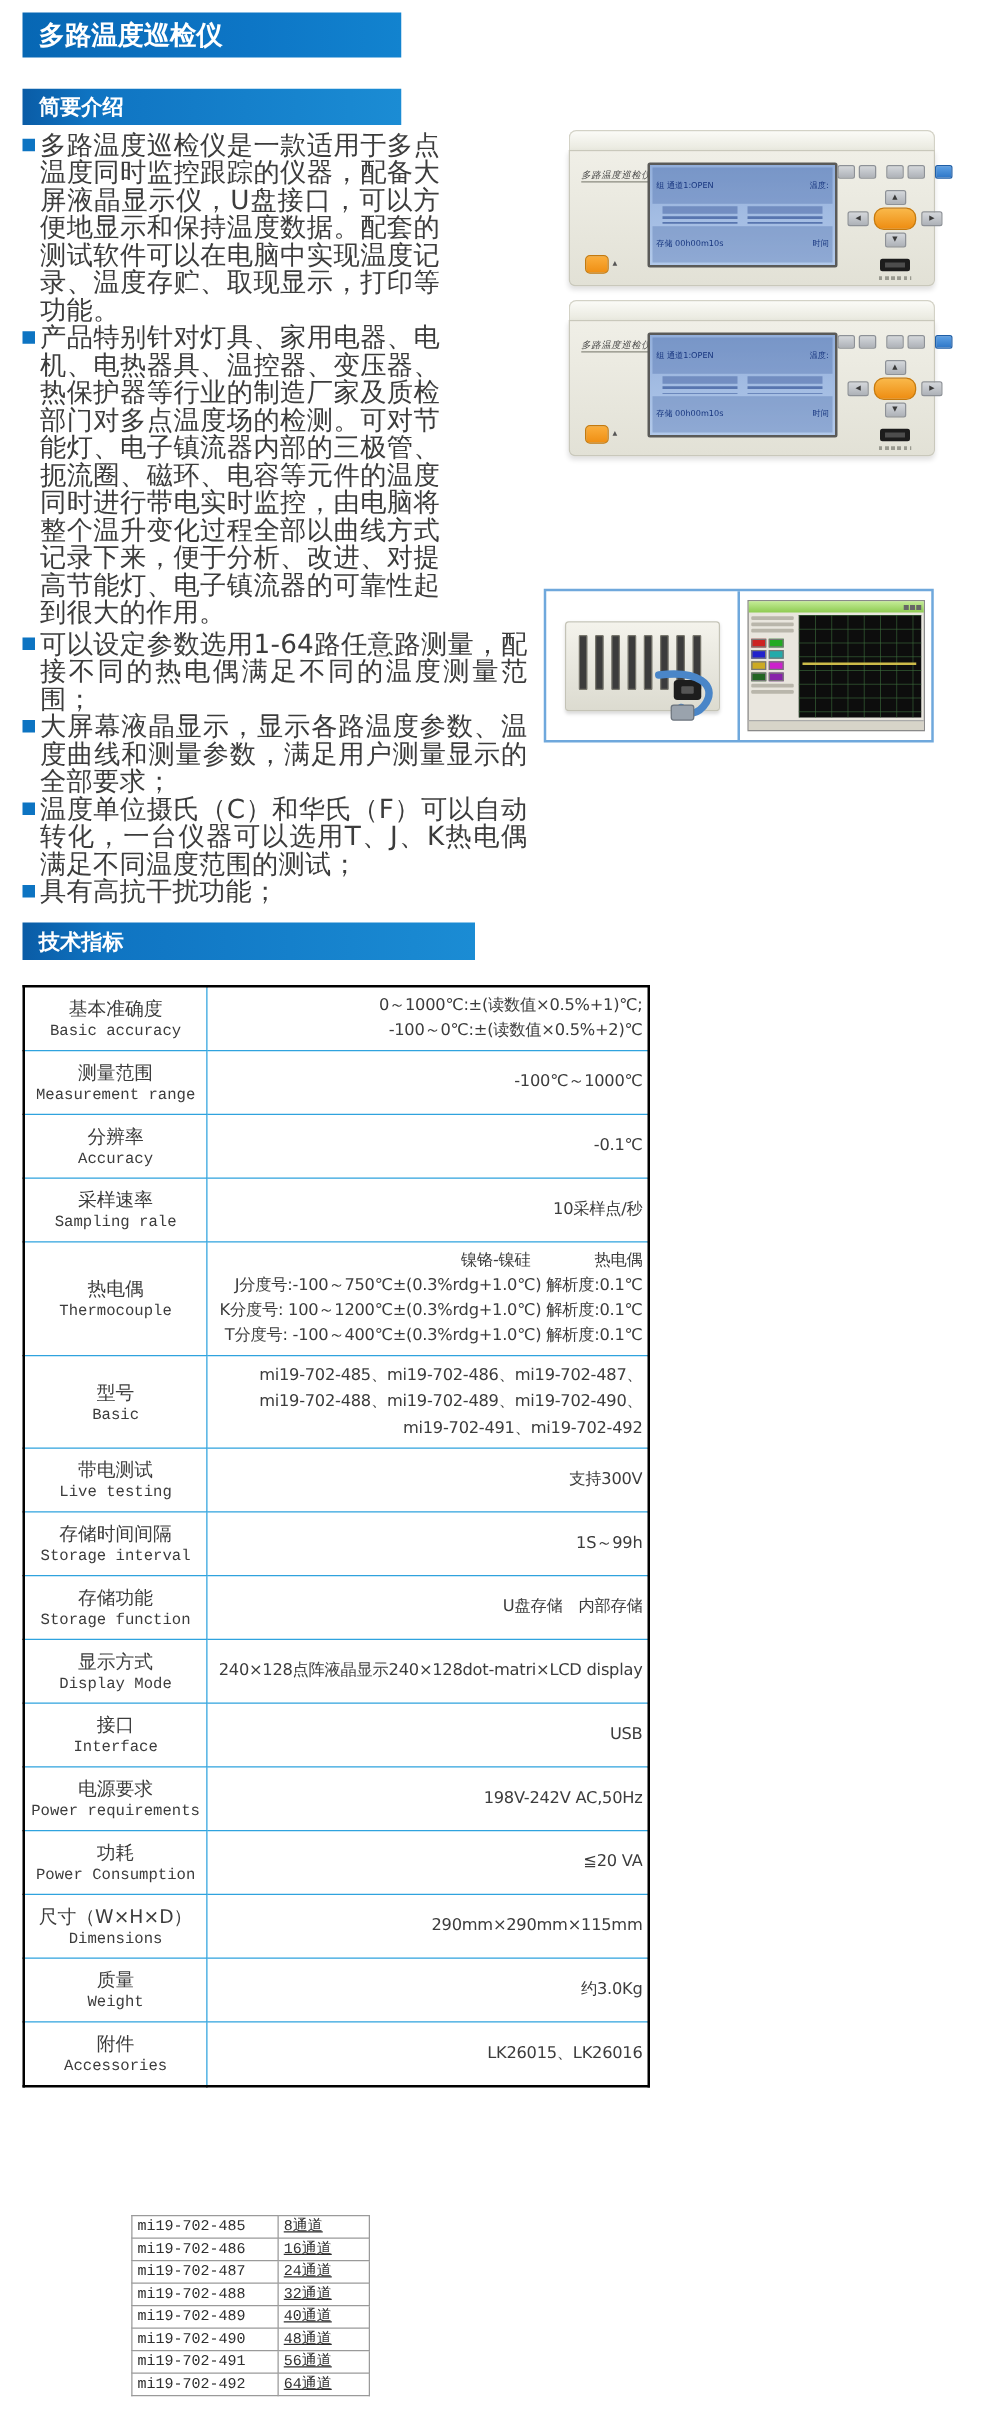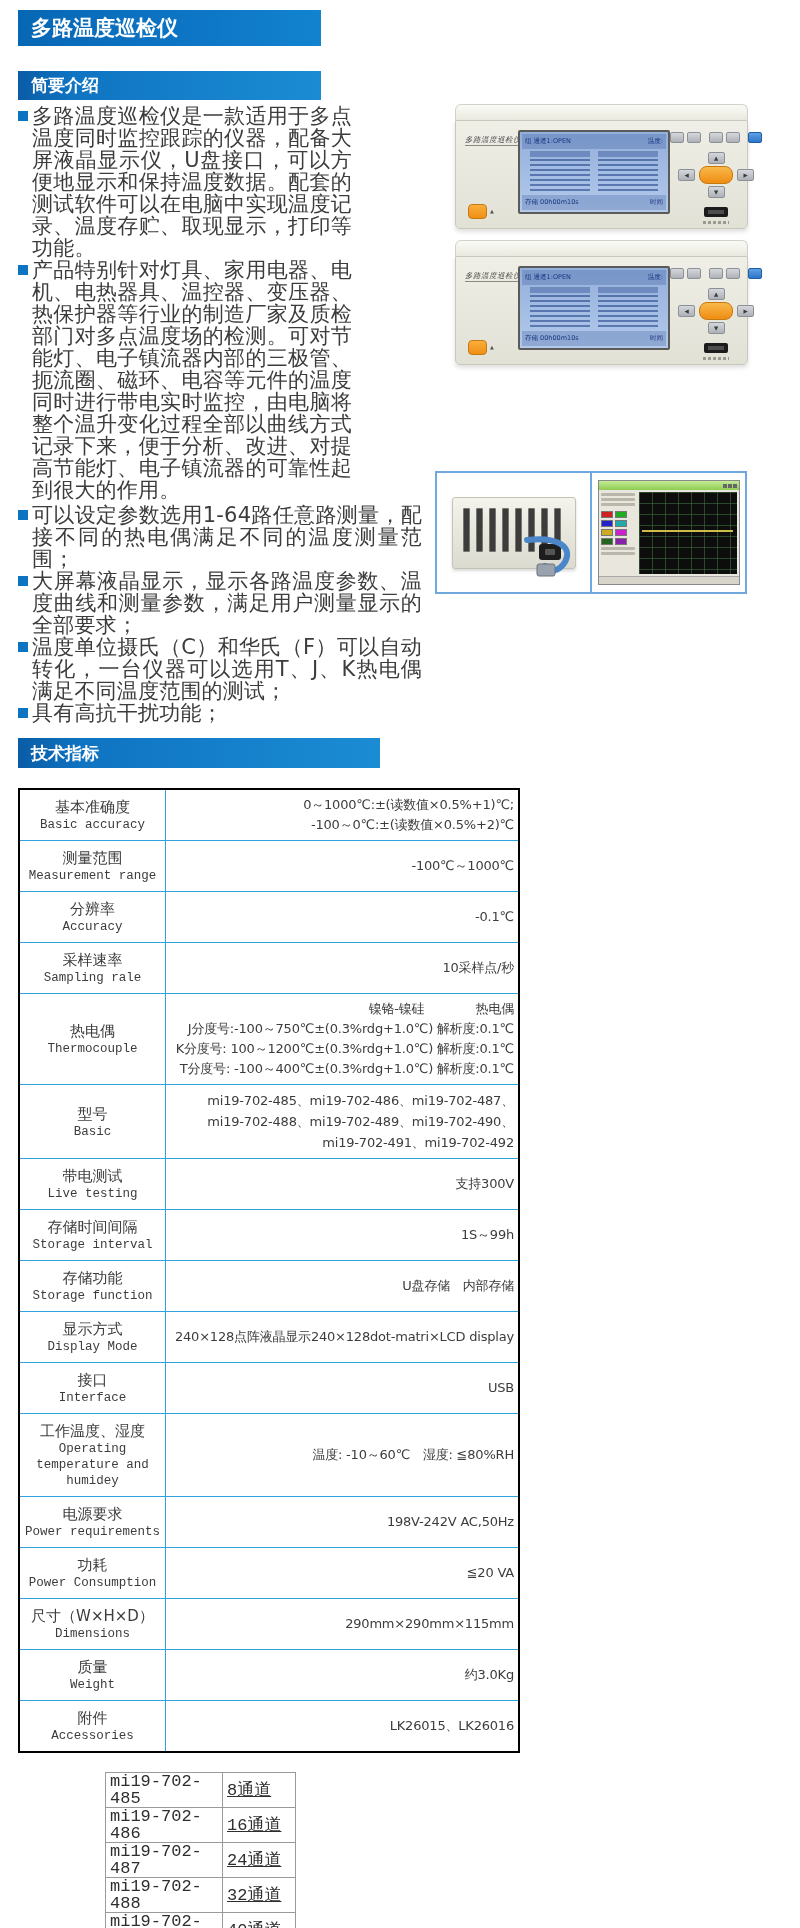--- a/index.html
+++ b/index.html
@@ -34,21 +34,21 @@
   .dev-left{width:62px;display:flex;flex-direction:column;}
   .dev-label{margin:14px 0 0 9px;font-size:7.5px;font-style:italic;color:#4a4a4a;
              border-bottom:1px solid #8a8a80;width:max-content;letter-spacing:.5px;}
   .power-wrap{margin:auto 0 9px 12px;display:flex;align-items:center;gap:3px;}
   .power-btn{width:17px;height:13px;border-radius:4px;border:1px solid #c47a0e;
              background:linear-gradient(180deg,#fbae3c,#ef8f14);}
   .pmark{font-size:5px;color:#555;line-height:5px;}
   .lcd{flex:none;width:152px;height:84px;margin-top:9px;border:2px solid #5a5a58;border-radius:2px;
        background:linear-gradient(180deg,#93afdb,#b2c9ea);padding:2px;box-sizing:border-box;
        display:flex;flex-direction:column;}
-  .lcd-head,.lcd-foot{height:15px;background:rgba(25,58,132,.22);display:flex;align-items:center;
+  .lcd-head,.lcd-foot{height:29px;background:rgba(25,58,132,.22);display:flex;align-items:center;
        justify-content:space-between;padding:0 3px;font-size:6.5px;color:#17357f;white-space:nowrap;overflow:hidden;}
   .lcd-body{flex:1;display:flex;justify-content:space-evenly;padding:2px 0;}
   .lcd-col{width:42%;display:flex;flex-direction:column;}
   .lcd-col .hd{height:6px;background:rgba(25,58,132,.35);margin-bottom:2px;}
   .lcd-col .rows{flex:1;background:repeating-linear-gradient(180deg,rgba(25,58,132,.55) 0 2px,transparent 2px 5px);}
   .keys{flex:1;padding-top:11px;display:flex;flex-direction:column;align-items:center;}
   .krow{display:flex;gap:3px;}
   .kbtn{display:inline-block;width:12px;height:9px;border-radius:2px;border:1px solid #8d9197;
         background:linear-gradient(180deg,#d4d7db,#aeb2b8);font-size:5.5px;line-height:9px;
         text-align:center;color:#3a3a3a;}
@@ -100,21 +100,21 @@
   .spec-table .cn{font-size:15px;line-height:20px;}
   .spec-table .en{font-size:12.5px;line-height:16px;font-family:"Liberation Mono","DejaVu Sans Mono",monospace;}
   .spec-table td.val{padding:5px 4px 5px 9px;}
   .vline{font-size:13px;line-height:20px;letter-spacing:-.2px;white-space:nowrap;overflow:hidden;
          font-family:"DejaVu Sans","Liberation Sans",sans-serif;}
   td.val.wrap .vline{white-space:normal;line-height:21px;}
 
   
   .models-table{position:absolute;left:105px;top:1772px;border-collapse:collapse;
                 font-family:"Liberation Mono","DejaVu Sans Mono",monospace;}
-  .models-table td{border:1px solid #9a9a9a;font-size:17px;line-height:17px;padding:0 4px;color:#2e2e2e;}
+  .models-table td{border:1px solid #9a9a9a;font-size:12px;line-height:17px;padding:0 4px;color:#2e2e2e;}
   .models-table td.m1{width:108px;}
   .models-table td.m2{width:64px;text-decoration:underline;}
 </style>
 </head>
 <body>
 
 <div class="page">
 
   <div class="banner title">多路温度巡检仪</div>
 
@@ -411,29 +411,20 @@
           <td class="lbl">
             <div class="cn">接口</div>
             <div class="en">Interface</div>
           </td>
           <td class="val">
             <div class="vline">USB</div>
           </td>
         </tr>
         <tr>
           <td class="lbl">
-            <div class="cn">工作温度、湿度</div>
-            <div class="en">Operating temperature and humidey</div>
-          </td>
-          <td class="val">
-            <div class="vline">温度: -10～60℃　湿度: ≦80%RH</div>
-          </td>
-        </tr>
-        <tr>
-          <td class="lbl">
             <div class="cn">电源要求</div>
             <div class="en">Power requirements</div>
           </td>
           <td class="val">
             <div class="vline">198V-242V AC,50Hz</div>
           </td>
         </tr>
         <tr>
           <td class="lbl">
             <div class="cn">功耗</div>

